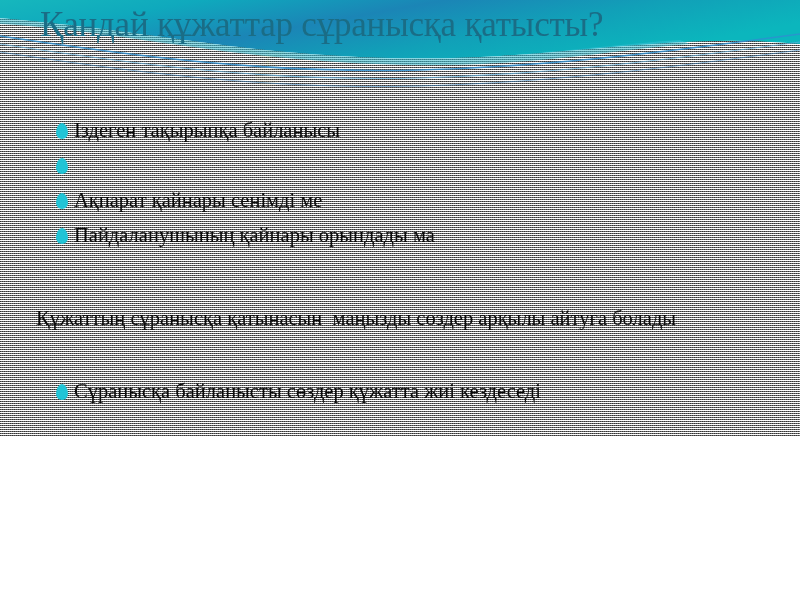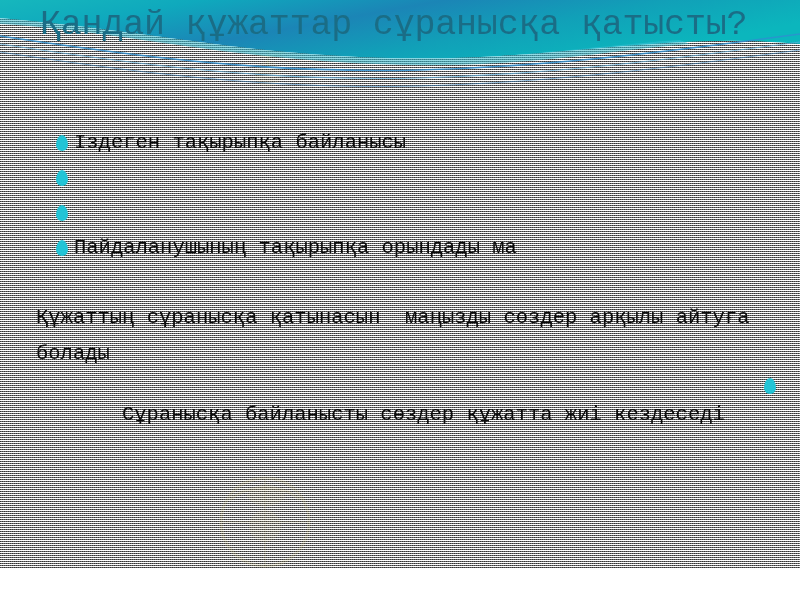--- a/index.html
+++ b/index.html
@@ -3,23 +3,23 @@
 <meta charset="utf-8">
 <style>
   html, body {
     margin: 0;
     padding: 0;
     background: #ffffff;
   }
   #slide {
     position: relative;
     width: 800px;
-    height: 568px;
+    height: 436px;
     overflow: hidden;
-    font-family: Liberation Mono, monospace;
+    font-family: Liberation Serif, serif;
     background: #fef9c3;
   }
 
   
   .dither {
     position: absolute;
     inset: 0;
     background-color: #d4d4d4;
     background-image:
       repeating-linear-gradient(0deg,
@@ -72,21 +72,20 @@
     color: #1a6d86;
     letter-spacing: -0.2px;
     white-space: pre-wrap;
   }
 
   .body {
     position: absolute;
     left: 52px;
     top: 118px;
     width: 720px;
-    margin-top: 12px;
   }
 
   .bullet-row {
     display: flex;
     align-items: flex-start;
     margin: 0 0 6px 0;
     height: 29px;
   }
   .bullet-mark {
     width: 22px;
@@ -121,22 +120,21 @@
     color: #0a0a0a;
     white-space: pre-wrap;
   }
 
   .last-bullet {
     position: absolute;
     left: 52px;
     top: 373px;
     width: 730px;
     display: flex;
-    align-items: flex-end;
-    flex-direction: column;
+    align-items: center;
   }
   .last-bullet .bullet-text-wrap {
     font-size: 20.5px;
     line-height: 36px;
     color: #0a0a0a;
     white-space: pre-wrap;
     width: 660px;
   }
 </style>
 </head>
@@ -229,27 +227,28 @@
       <div class="bullet-row">
         <span class="bullet-mark">
             <span class="leaf"></span>
           </span>
       </div>
 
       <div class="bullet-row">
         <span class="bullet-mark">
             <span class="leaf"></span>
           </span>
-      </div>
-
-      <div class="bullet-row">
-        <span class="bullet-mark">
-            <span class="leaf"></span>
-          </span>
-        <span class="bullet-text">Пайдаланушының тақырыпқа орындады ма</span>
+        <span class="bullet-text">Ақпарат қайнары сенімді ме</span>
+      </div>
+
+      <div class="bullet-row">
+        <span class="bullet-mark">
+            <span class="leaf"></span>
+          </span>
+        <span class="bullet-text">Пайдаланушының қайнары орындады ма</span>
       </div>
 
     </div>
 
     <div class="para">Құжаттың сұранысқа қатынасын  маңызды сөздер арқылы айтуға болады</div>
 
     <div class="last-bullet">
       <span class="bullet-mark">
           <span class="leaf"></span>
         </span>

